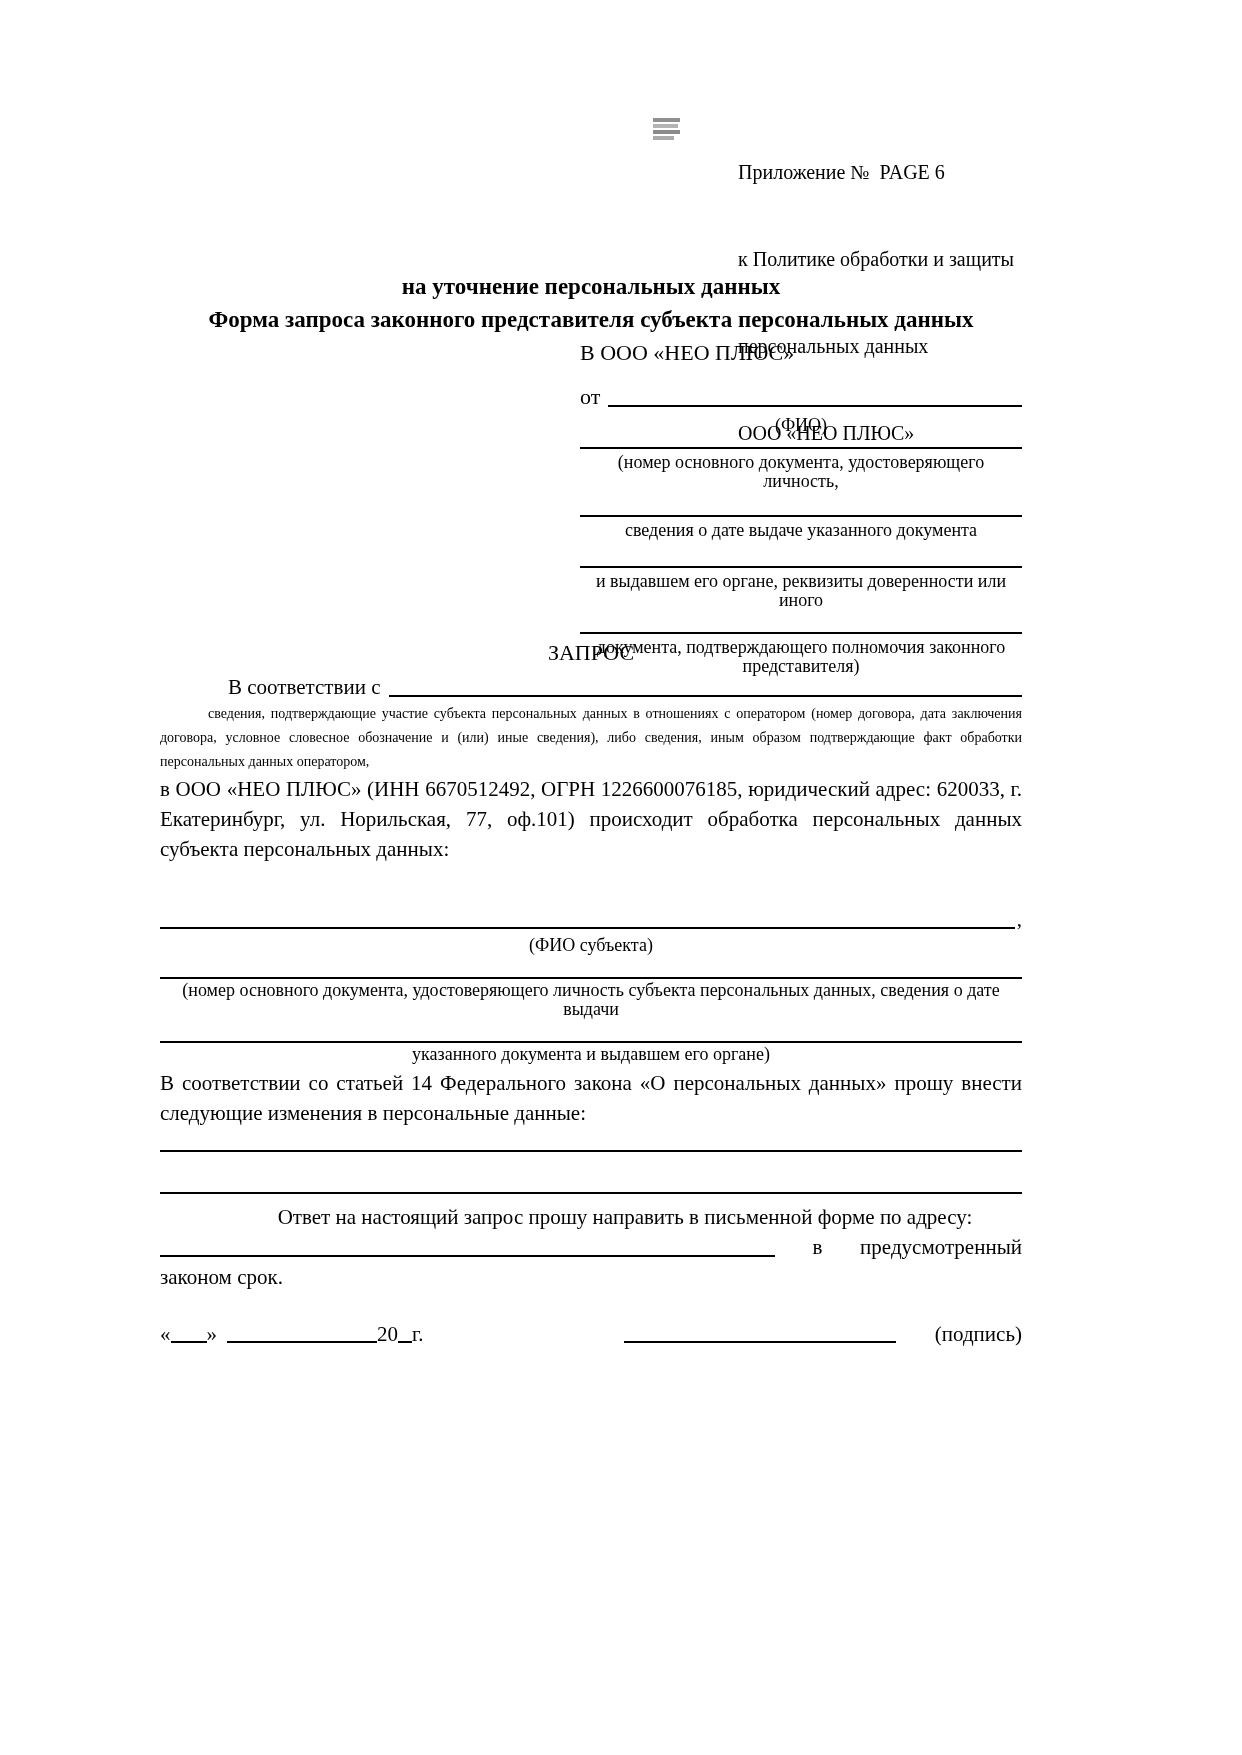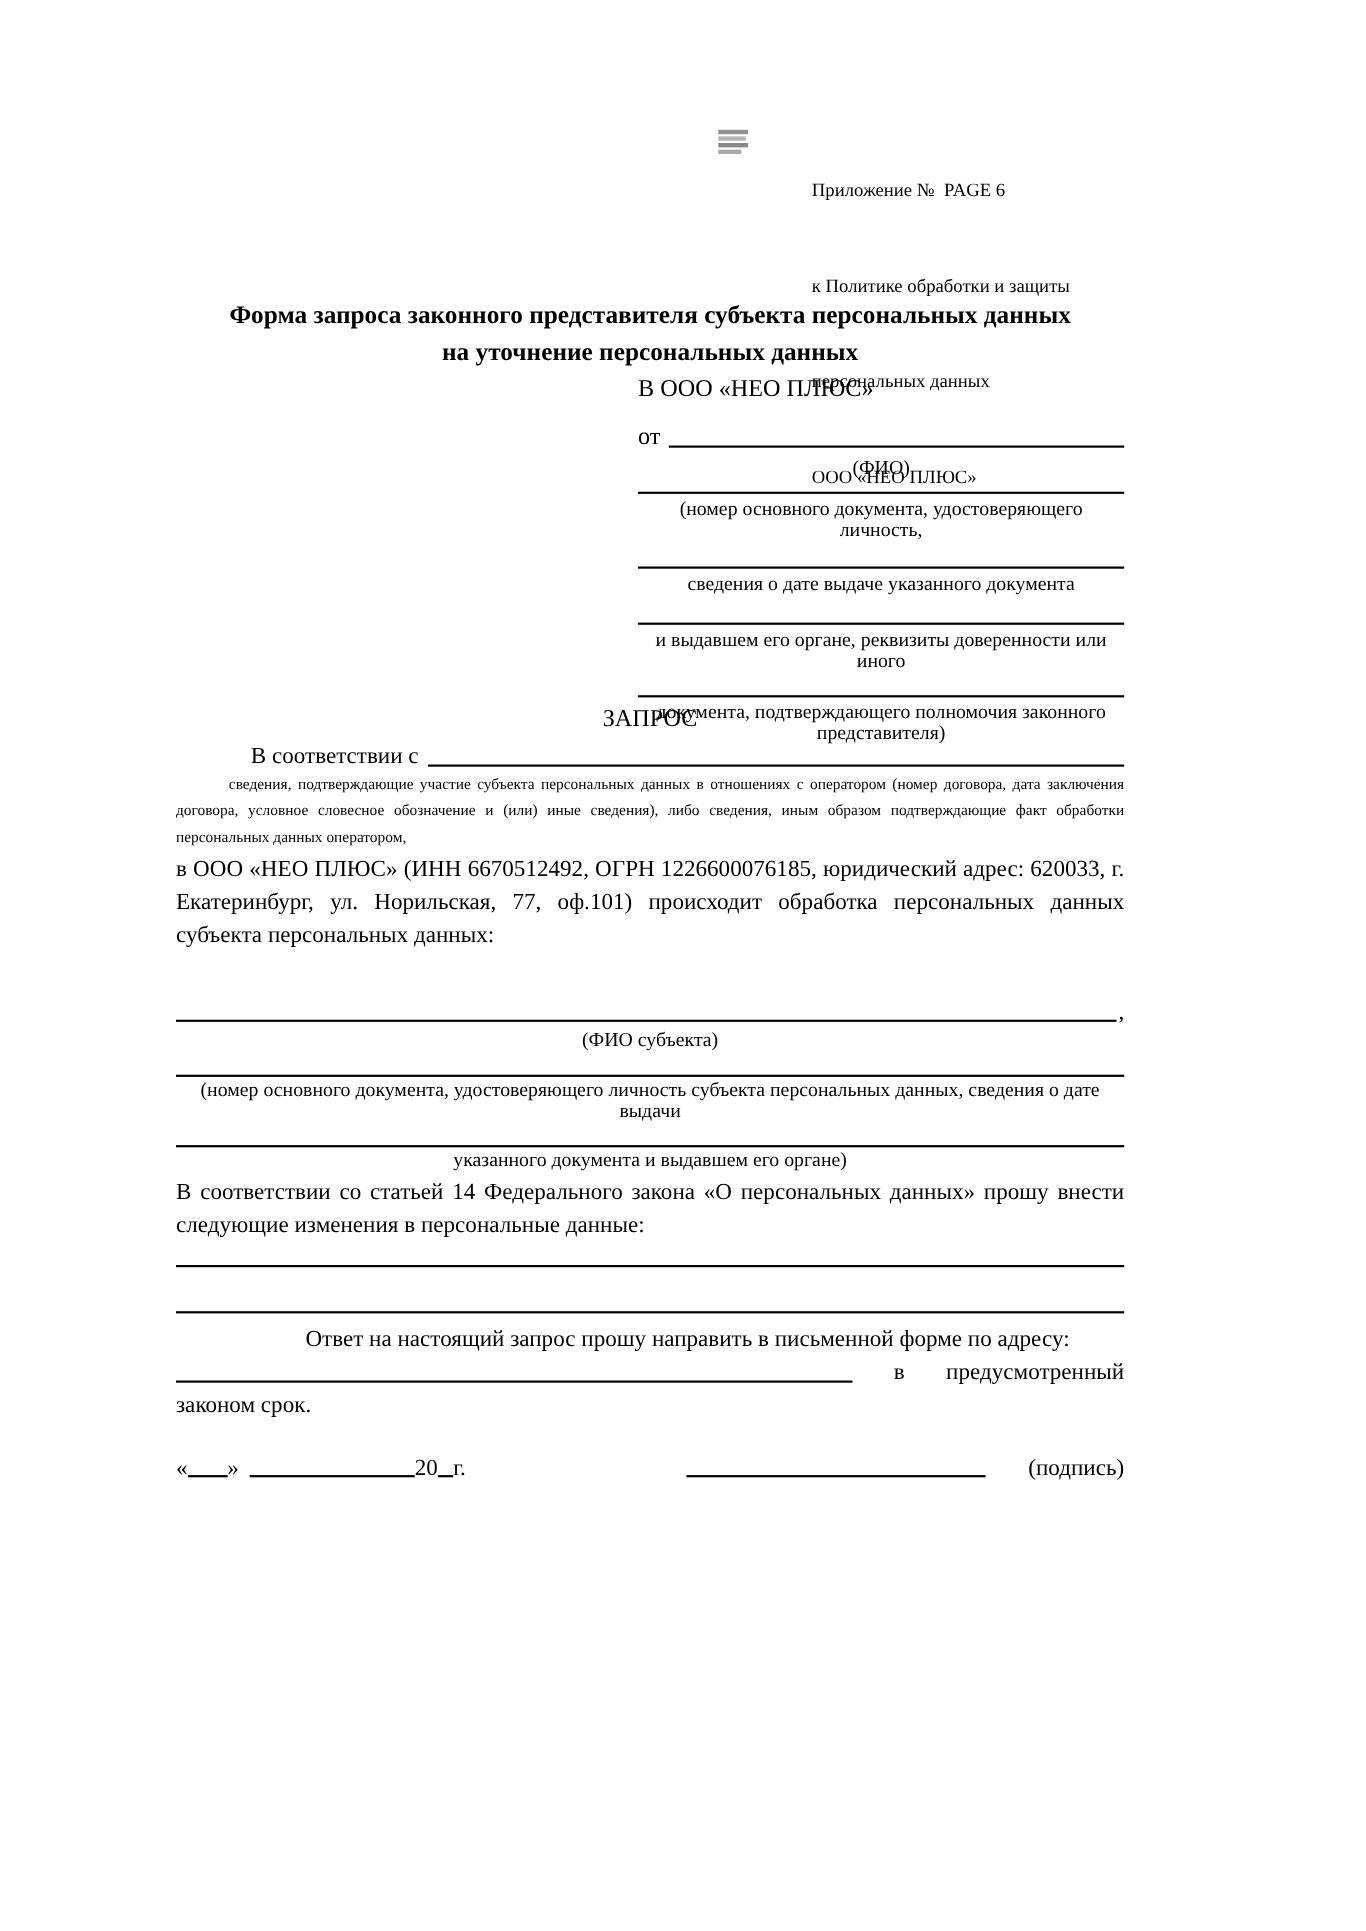--- a/index.html
+++ b/index.html
@@ -13,21 +13,21 @@
     font-family: "Liberation Serif", "DejaVu Serif", serif;
     overflow: hidden;
   }
 
   
   .header-right {
     position: absolute;
     left: 738px;
     top: 100px;
     width: 300px;
-    font-size: 17px;
+    font-size: 20px;
     line-height: 29px;
     white-space: pre;
   }
   .smudge {
     position: absolute;
     left: 653px;
     top: 118px;
     width: 27px;
     display: flex;
     flex-direction: column;
@@ -135,22 +135,22 @@
   </span>
 
   <div class="header-right">
     <div>Приложение №  PAGE 6</div>
     <div>к Политике обработки и защиты</div>
     <div>персональных данных</div>
     <div>ООО «НЕО ПЛЮС»</div>
   </div>
 
   <div class="doc-title">
+    <div>на уточнение персональных данных</div>
     <div>Форма запроса законного представителя субъекта персональных данных</div>
-    <div>на уточнение персональных данных</div>
   </div>
 
   <div class="addressee">
     <div>В ООО «НЕО ПЛЮС»</div>
     <div class="addr-from">
       <span class="lbl">от</span>
       <span class="blank"></span>
     </div>
     <div class="cap">(ФИО)</div>
     <div class="addr-blank b2"></div>

